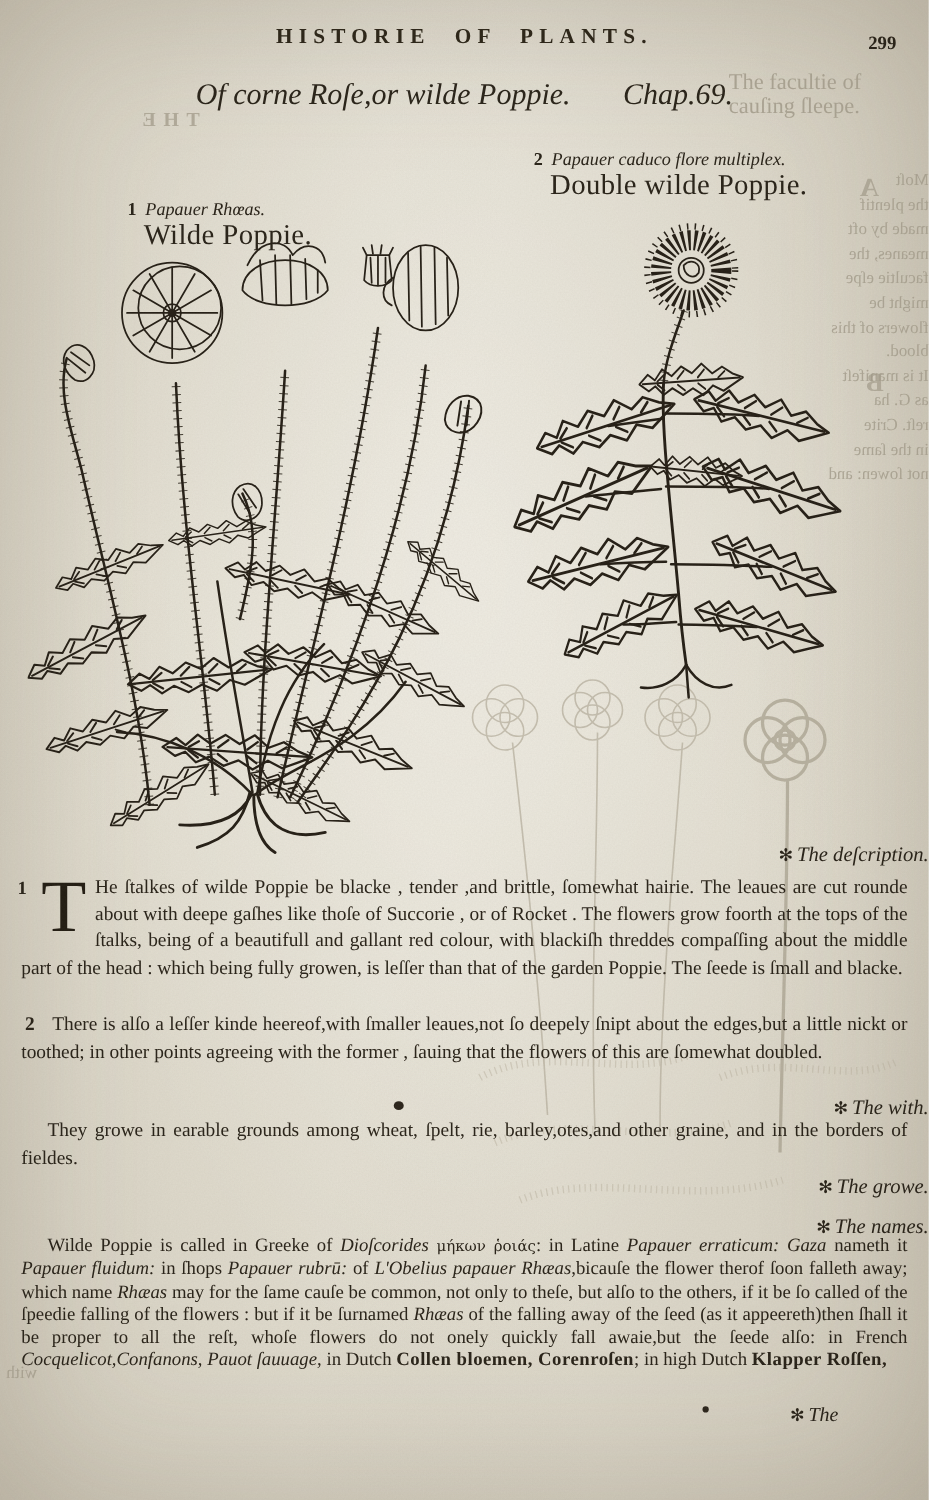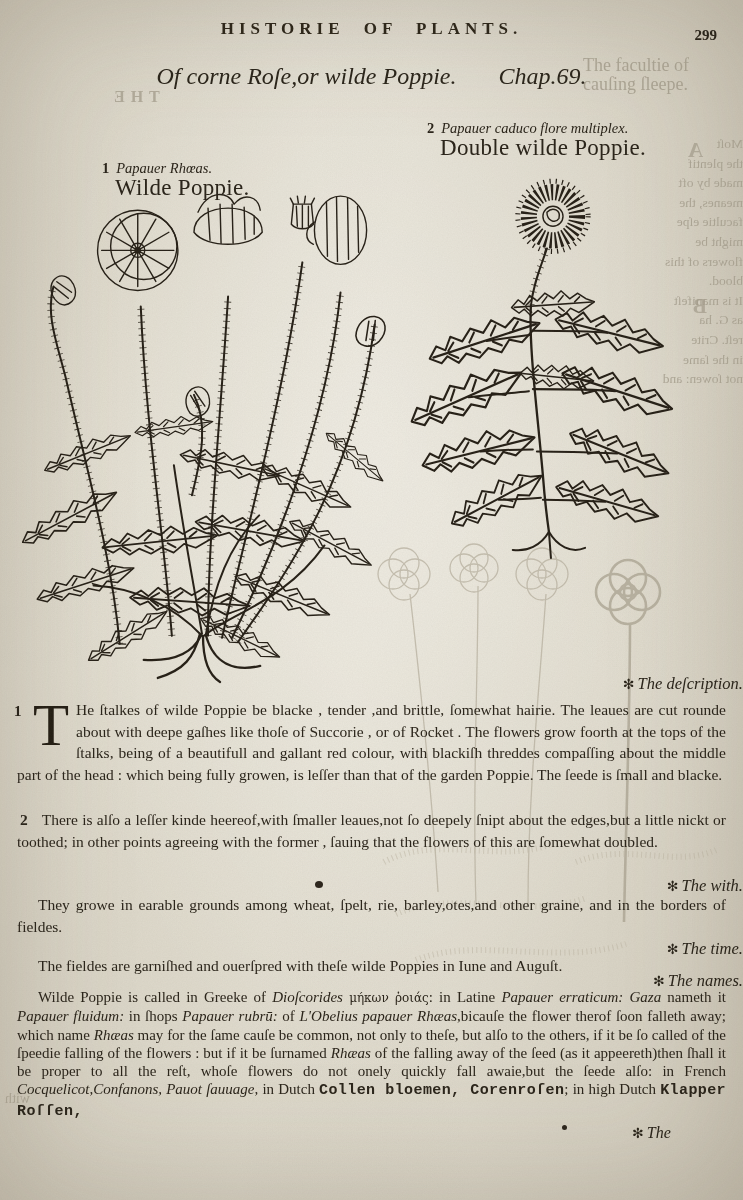--- a/index.html
+++ b/index.html
@@ -33,21 +33,21 @@
   .heading .mark, .catch .mark{font-family:"DejaVu Sans", sans-serif; font-style:normal; font-size:14px; margin-right:3px;}
   .body-block{left:17px; width:709px; font-size:15.5px; line-height:21.6px;
     text-align:justify; z-index:2; position:absolute;}
   .names-block{line-height:18.3px; font-size:15px;}
   .indent{text-indent:21px;}
   .dropcap{float:left; font-size:59px; line-height:47px; padding:3px 7px 0 0; margin-left:16px; color:#221c12;}
   .mnum{position:absolute; left:-3px; top:2px; font-size:15px; font-weight:bold;}
   .pnum{font-weight:bold; padding:0 14px 0 3px;}
   .it{font-style:italic;}
   .gk{font-family:"DejaVu Serif", serif; font-size:12px;}
-  .bl{font-weight:bold; font-family:Liberation Mono, monospace; letter-spacing:.4px;}
+  .bl{font-weight:bold; font-family:Liberation Serif, serif; letter-spacing:.4px;}
   .catch{font-style:italic; font-size:16px; z-index:2;}
   
   .ghost{color:#a39c8b; filter:blur(0.6px); z-index:1;}
   .mirror{transform:scaleX(-1);}
   .ghost-topleft{left:108px; top:88px; font-size:16px; letter-spacing:6px; font-weight:bold; opacity:.75;}
   .ghost-topright{right:0px; top:56px; width:160px; font-size:18px; line-height:19px; opacity:.85;}
   .ghost-margin{right:0px; top:134px; width:112px; font-size:13.5px; line-height:19.6px; opacity:.8; text-align:left;}
   .ghost-letter{font-size:21px; opacity:.7; font-weight:bold;}
   .ghost-a{left:688px; top:138px;}
   .ghost-b{left:693px; top:294px;}
@@ -291,24 +291,21 @@
   </div>
 
   <div class="abs heading" style="top:876px;">
     <span class="mark">✻</span><span>The with.</span>
   </div>
   <div class="body-block indent" style="top:894px;">
     <span>They growe in earable grounds among wheat, ſpelt, rie, barley,otes,and other graine, and in the borders of fieldes.</span>
   </div>
 
   <div class="abs heading" style="top:939px;">
-    <span class="mark">✻</span><span>The time.</span>
-  </div>
-  <div class="body-block indent" style="top:955px;">
-    <span>The fieldes are garniſhed and ouerſpred with theſe wilde Poppies in Iune and Auguſt.</span>
+    <span class="mark">✻</span><span>The growe.</span>
   </div>
 
   <div class="abs heading" style="top:971px; top:971px;">
     <span class="mark">✻</span><span>The names.</span>
   </div>
   <div class="body-block names-block indent" style="top:988px;">
     <span>Wilde Poppie is called in Greeke of </span><span class="it">Dioſcorides </span><span class="gk">μήκων ῥοιάς</span><span>: in Latine </span><span class="it">Papauer erraticum: Gaza</span><span> nameth it </span><span class="it">Papauer fluidum:</span><span> in ſhops </span><span class="it">Papauer rubrū:</span><span> of </span><span class="it">L'Obelius papauer Rhæas</span><span>,bicauſe the flower therof ſoon falleth away; which name </span><span class="it">Rhæas</span><span> may for the ſame cauſe be common, not only to theſe, but alſo to the others, if it be ſo called of the ſpeedie falling of the flowers : but if it be ſurnamed </span><span class="it">Rhæas</span><span> of the falling away of the ſeed (as it appeereth)then ſhall it be proper to all the reſt, whoſe flowers do not onely quickly fall awaie,but the ſeede alſo: in French </span><span class="it">Cocquelicot,Confanons, Pauot ſauuage,</span><span> in Dutch </span><span class="bl">Collen bloemen, Corenroſen</span><span>; in high Dutch </span><span class="bl">Klapper Roſſen,</span>
   </div>
 
   <div class="abs catch" style="left:632px; top:1124px;">

